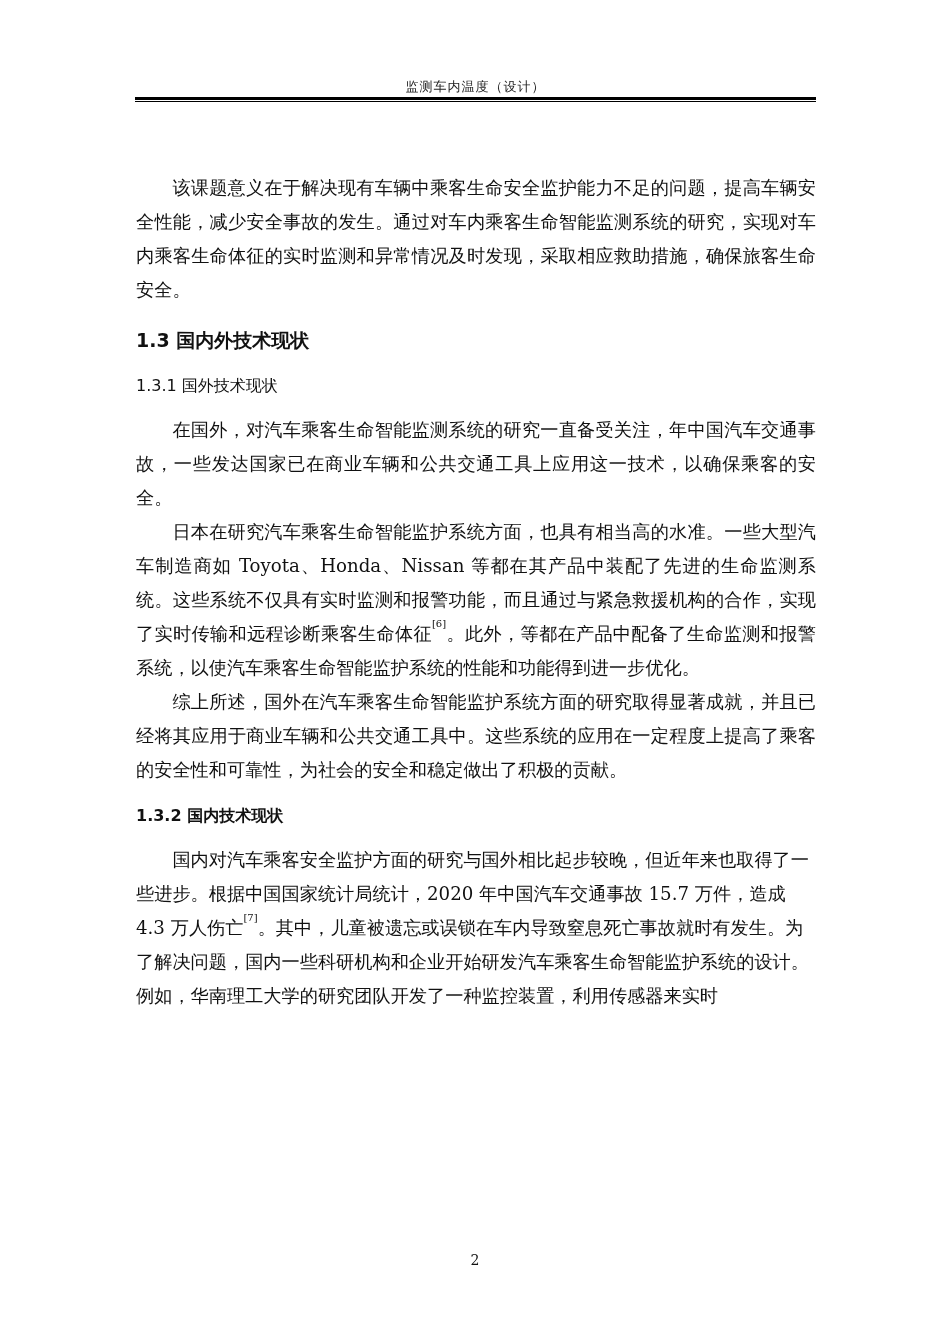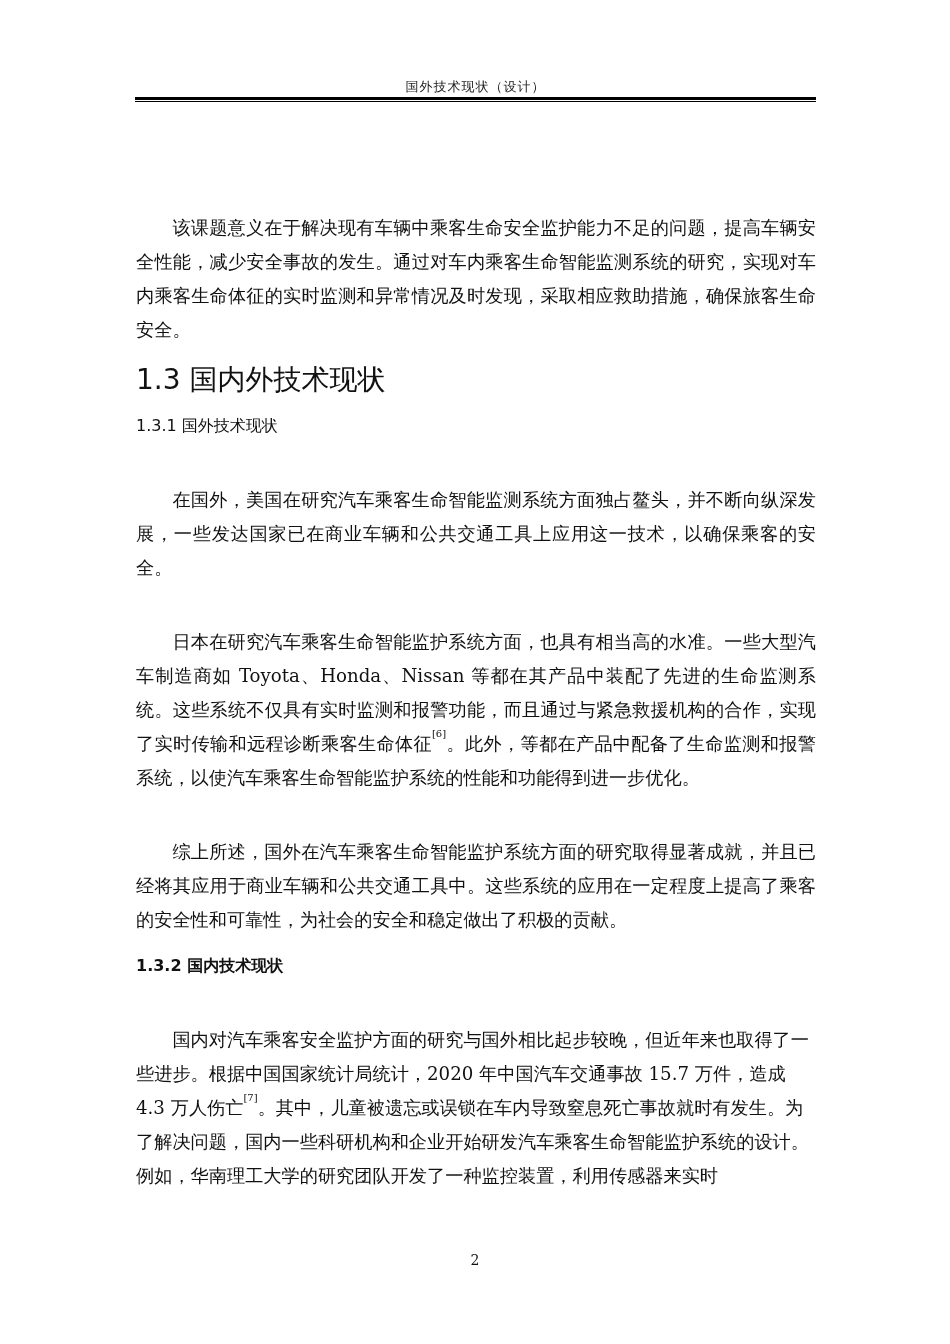--- a/index.html
+++ b/index.html
@@ -4,47 +4,47 @@
 <style>
   html, body { margin:0; padding:0; background:#ffffff; }
   body { width:950px; height:1344px; position:relative; overflow:hidden;
          font-family:"DejaVu Serif","Liberation Serif",serif; color:#111; }
   .header { position:absolute; left:135px; width:681px; top:78px; text-align:center;
             font-size:13px; color:#222; letter-spacing:1px; }
   .rule { position:absolute; left:135px; width:681px; top:97px; height:3px; background:#000; }
   .rule2 { position:absolute; left:135px; width:681px; top:101px; height:1px; background:#000; }
   .content { position:absolute; left:136px; width:680px; top:171px; }
   p { margin:0; font-size:18.2px; line-height:34px; text-align:justify; text-justify:inter-ideograph; }
-  p.indent { text-indent:2em;margin-top:40px; }
-  h2 { margin:0; font-family:"DejaVu Sans","Liberation Sans",sans-serif; font-weight:normal;
-       font-size:28px; line-height:34px; }
+  p.indent { text-indent:2em; }
+  h2 { margin:0; font-family:"DejaVu Sans","Liberation Sans",sans-serif; font-weight:bold;
+       font-size:19px; line-height:34px; }
   h3 { margin:0; font-family:"DejaVu Sans","Liberation Sans",sans-serif; font-weight:normal;
        font-size:16px; line-height:34px; }
   .h2 { margin-top:16px; margin-bottom:12px; }
   .h3 { margin-top:6px; margin-bottom:10px; }
   .h3b { margin-top:12px; margin-bottom:10px;font-weight:bold; }
   sup { font-size:10px; vertical-align:top; line-height:1; position:relative; top:2px; }
   .pageno { position:absolute; top:1252px; left:0; width:950px; text-align:center;
             font-size:14px; }
   .short { text-align:left; }
 </style>
 </head>
 <body>
 
-<div class="header">国外技术现状（设计）</div>
+<div class="header">监测车内温度（设计）</div>
 <div class="rule"></div>
 <div class="rule2"></div>
 
 <div class="content">
   <p class="indent">该课题意义在于解决现有车辆中乘客生命安全监护能力不足的问题，提高车辆安全性能，减少安全事故的发生。通过对车内乘客生命智能监测系统的研究，实现对车内乘客生命体征的实时监测和异常情况及时发现，采取相应救助措施，确保旅客生命安全。</p>
 
   <h2 class="h2">1.3 国内外技术现状</h2>
   <h3 class="h3">1.3.1 国外技术现状</h3>
 
-  <p class="indent">在国外，美国在研究汽车乘客生命智能监测系统方面独占鳌头，并不断向纵深发展，一些发达国家已在商业车辆和公共交通工具上应用这一技术，以确保乘客的安全。</p>
+  <p class="indent">在国外，对汽车乘客生命智能监测系统的研究一直备受关注，年中国汽车交通事故，一些发达国家已在商业车辆和公共交通工具上应用这一技术，以确保乘客的安全。</p>
 
 
   <p class="indent"><span>日本在研究汽车乘客生命智能监护系统方面，也具有相当高的水准。一些大型汽车制造商如 Toyota、Honda、Nissan 等都在其产品中装配了先进的生命监测系统。这些系统不仅具有实时监测和报警功能，而且通过与紧急救援机构的合作，实现了实时传输和远程诊断乘客生命体征</span><sup>[6]</sup><span>。此外，等都在产品中配备了生命监测和报警系统，以使汽车乘客生命智能监护系统的性能和功能得到进一步优化。</span></p>
 
   <p class="indent">综上所述，国外在汽车乘客生命智能监护系统方面的研究取得显著成就，并且已经将其应用于商业车辆和公共交通工具中。这些系统的应用在一定程度上提高了乘客的安全性和可靠性，为社会的安全和稳定做出了积极的贡献。</p>
 
   <h3 class="h3b">1.3.2 国内技术现状</h3>
 
   <p class="indent short"><span>国内对汽车乘客安全监护方面的研究与国外相比起步较晚，但近年来也取得了一些进步。根据中国国家统计局统计，2020 年中国汽车交通事故 15.7 万件，造成 4.3 万人伤亡</span><sup>[7]</sup><span>。其中，儿童被遗忘或误锁在车内导致窒息死亡事故就时有发生。为了解决问题，国内一些科研机构和企业开始研发汽车乘客生命智能监护系统的设计。例如，华南理工大学的研究团队开发了一种监控装置，利用传感器来实时</span></p>
 </div>

